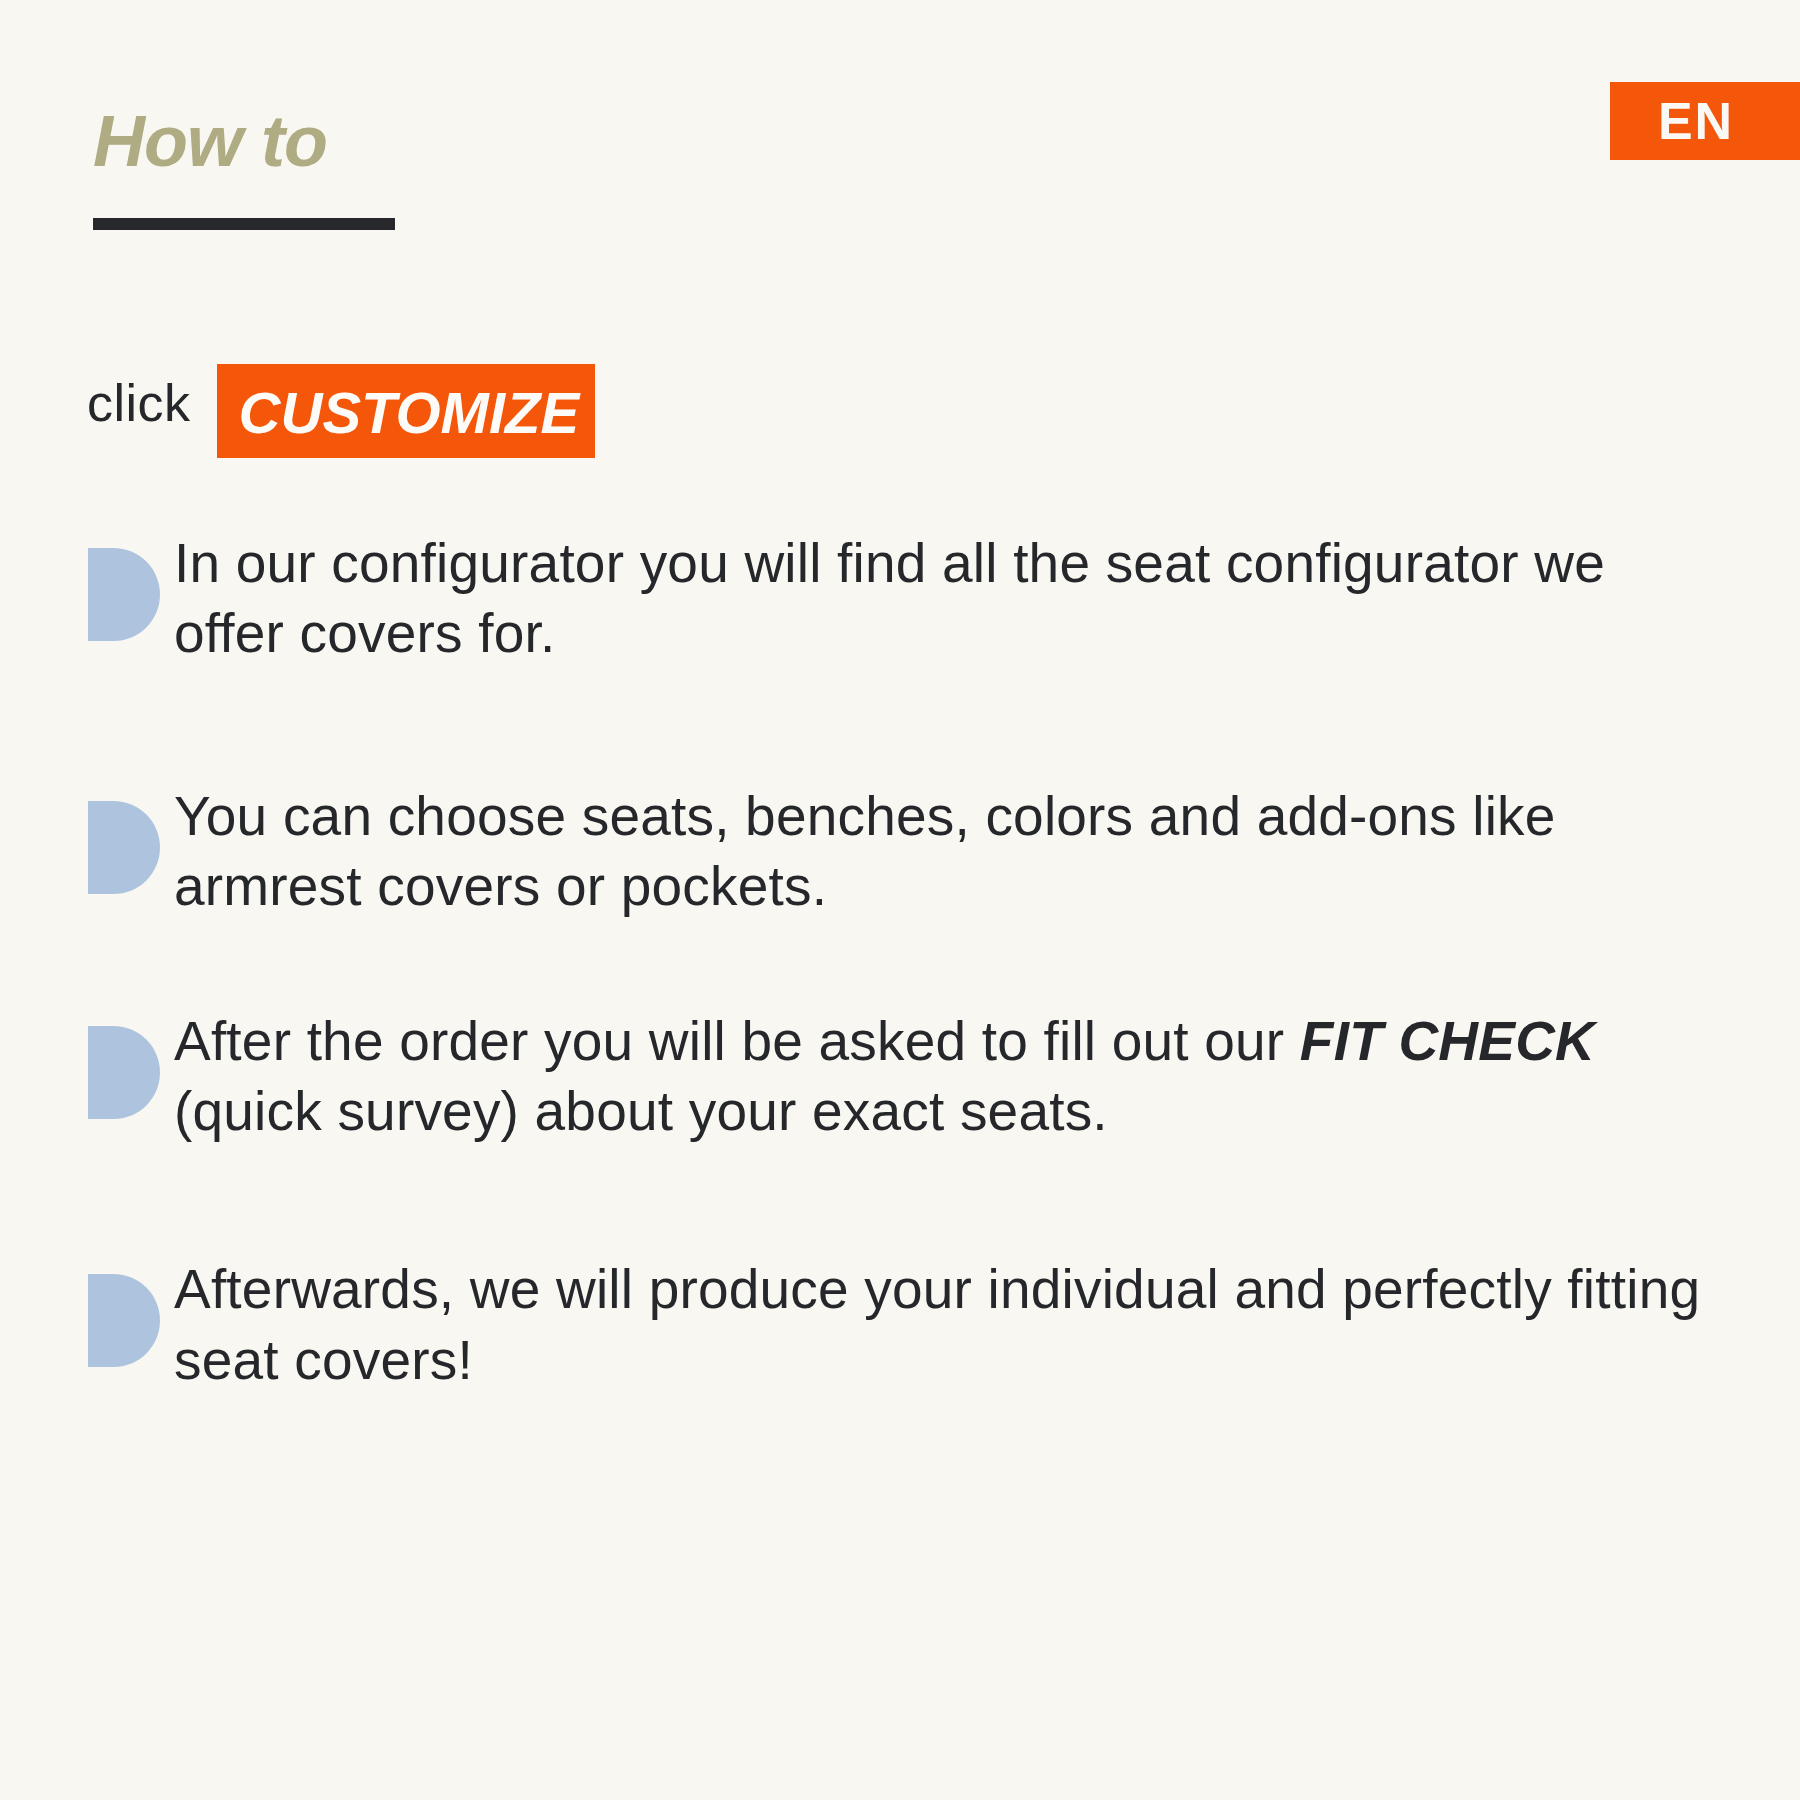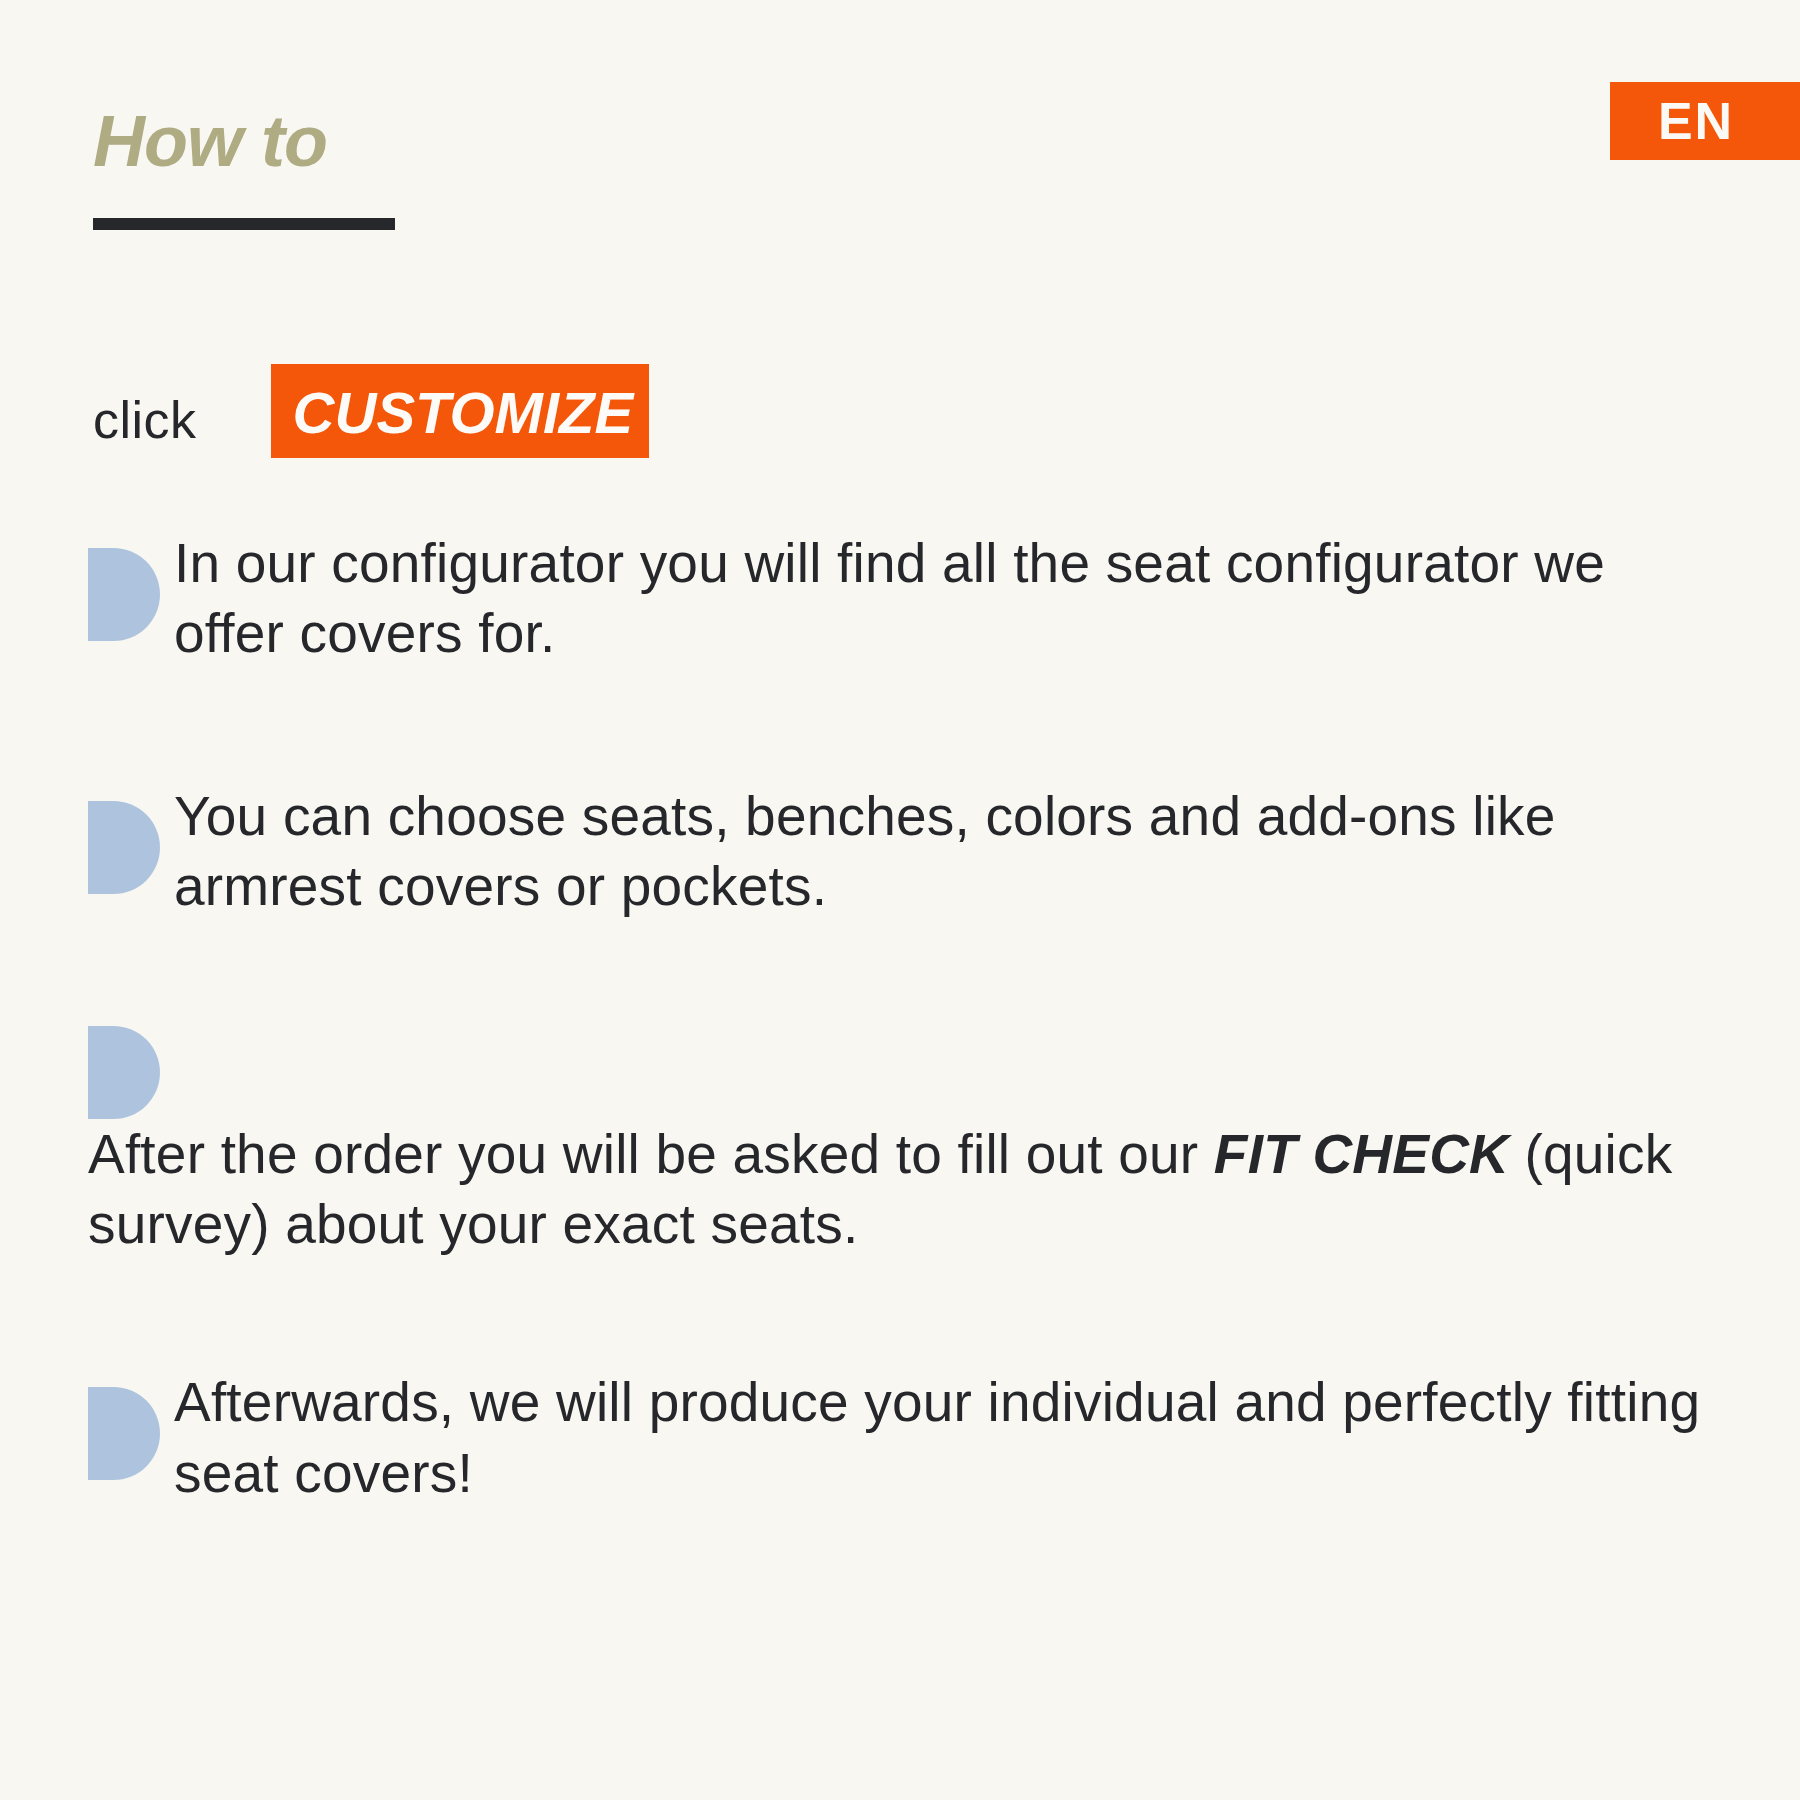--- a/index.html
+++ b/index.html
@@ -58,25 +58,24 @@
     margin-top: 38px;
     width: 302px;
     height: 12px;
     background: #27282C;
   }
 
   
   .cta {
     position: absolute;
     top: 356px;
-    left: 93px;
+    left: 87px;
     display: flex;
-    align-items: flex-end;
+    align-items: center;
     white-space: nowrap;
-    gap: 48px;
   }
   .cta-prefix {
     font-size: 52px;
     font-weight: 400;
     color: #26272B;
     letter-spacing: 0.5px;
   }
   .cta-highlight {
     margin-left: 26px;
     background: #F4570A;
@@ -125,21 +124,21 @@
     padding-top: 0;
   }
   .step-text .em {
     font-weight: 800;
     font-style: italic;
   }
 
   
   .step-1 { margin-bottom: 112px; }
   .step-2 { margin-bottom: 84px; }
-  .step-3 { margin-bottom: 108px; flex-direction: column; }
+  .step-3 { margin-bottom: 108px; }
 </style>
 </head>
 <body>
 
 <div class="page">
 
   <div class="lang-badge">
     <span class="lang-badge-label">EN</span>
   </div>
 

